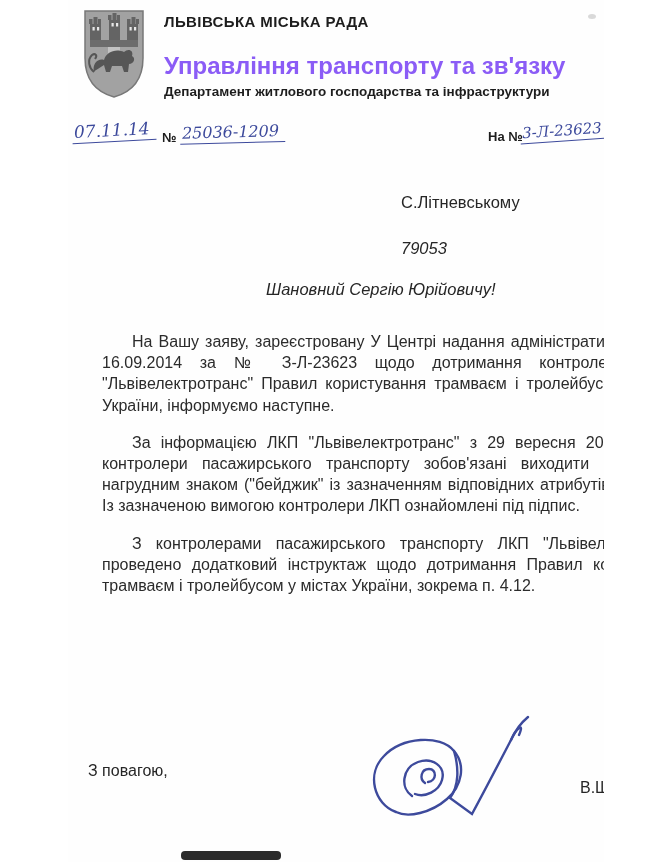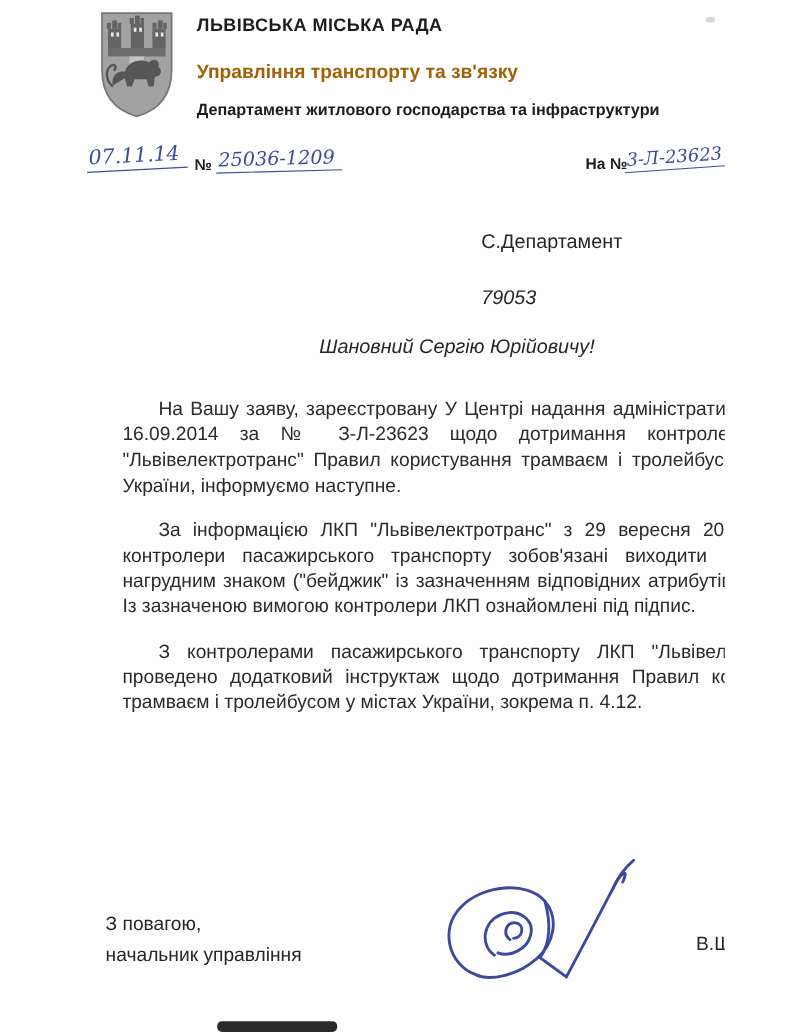--- a/index.html
+++ b/index.html
@@ -9,21 +9,21 @@
     background:#fefefe; overflow:hidden;
     font-family:"Liberation Sans","DejaVu Sans",sans-serif;
     color:#262626;
     --ink:#3d4a9c;
   }
   .abs { position:absolute; }
 
   
   .hdr-council  { left:96px;  top:13px; font-weight:bold; font-size:15px; letter-spacing:.4px; color:#1d1d1d; }
   .hdr-dept     { left:96px;  top:36px; font-weight:bold; font-size:13.5px; color:#1d1d1d;margin-top:48px; }
-  .hdr-office   { left:96px;  top:52px; font-weight:bold; font-size:16px; color:#a16207; }
+  .hdr-office   { left:96px;  top:52px; font-weight:bold; font-size:24px; color:#8b5cf6; }
   .hdr-addr     { left:100px; top:88px; font-weight:bold; font-size:11.5px; color:#1d1d1d; }
   .emblem       { left:14px;  top:8px; }
 
   
   .ref-label { font-weight:bold; font-size:13px; color:#1d1d1d; }
   .hw {
     font-family:"DejaVu Serif","Liberation Serif",serif;
     font-style:italic; color:var(--ink); white-space:nowrap;
   }
   .hw-u { border-bottom:1.5px solid var(--ink); padding:0 6px 1px 2px; display:inline-block; }
@@ -114,34 +114,33 @@
   </div>
   <div class="abs ref-label in-label">На №</div>
   <div class="abs hw in-number">
     <span class="hw-u">3-Л-23623</span>
   </div>
   <div class="abs ref-label in-date-label">від</div>
   <div class="abs hw in-date">
     <span class="hw-u">16.09.14</span>
   </div>
 
-  <div class="abs rcpt-name">С.Департамент</div>
+  <div class="abs rcpt-name">С.Літневському</div>
   <div class="abs rcpt-city">м.  Львів,</div>
   <div class="abs rcpt-code">79053</div>
 
   <div class="abs salutation">Шановний Сергію Юрійовичу!</div>
 
   <div class="abs body-text">
     <p>На Вашу заяву, зареєстровану У Центрі надання адміністративних послуг 16.09.2014 за № З-Л-23623 щодо дотримання контролерами ЛКП "Львівелектротранс" Правил користування трамваєм і тролейбусом у містах України, інформуємо наступне.</p>
     <p>За інформацією ЛКП "Львівелектротранс" з 29 вересня 2014 року усі контролери пасажирського транспорту зобов'язані виходити на лінію з нагрудним знаком ("бейджик" із зазначенням відповідних атрибутів власника). Із зазначеною вимогою контролери ЛКП ознайомлені під підпис.</p>
     <p>З контролерами пасажирського транспорту ЛКП "Львівелектротранс" проведено додатковий інструктаж щодо дотримання Правил користування трамваєм і тролейбусом у містах України, зокрема п. 4.12.</p>
   </div>
 
   <div class="abs close-regards">З повагою,</div>
-  <div class="abs close-position">начальник управління</div>
 
   <div class="abs sig-graphic">
     <svg width="185" height="130" viewBox="0 0 185 130" aria-hidden="true" fill="none" stroke="currentColor" stroke-width="2.4" stroke-linecap="round">
       <path d="M40,104 C18,96 10,66 28,48 C46,29 84,26 98,43 C110,57 106,78 91,91 C75,105 52,110 40,104"></path>
       <path d="M56,88 C44,80 46,60 62,54 C76,49 90,58 86,72 C83,83 69,90 59,86"></path>
       <path d="M69,75 C63,71 65,61 73,61 C81,61 81,73 72,74"></path>
       <path d="M98,43 C103,60 103,78 94,90 L116,106 C130,80 143,55 155,32 C159,23 166,14 172,9"></path>
       <path d="M155,32 C160,21 169,13 163,27"></path>
     </svg>
   </div>

